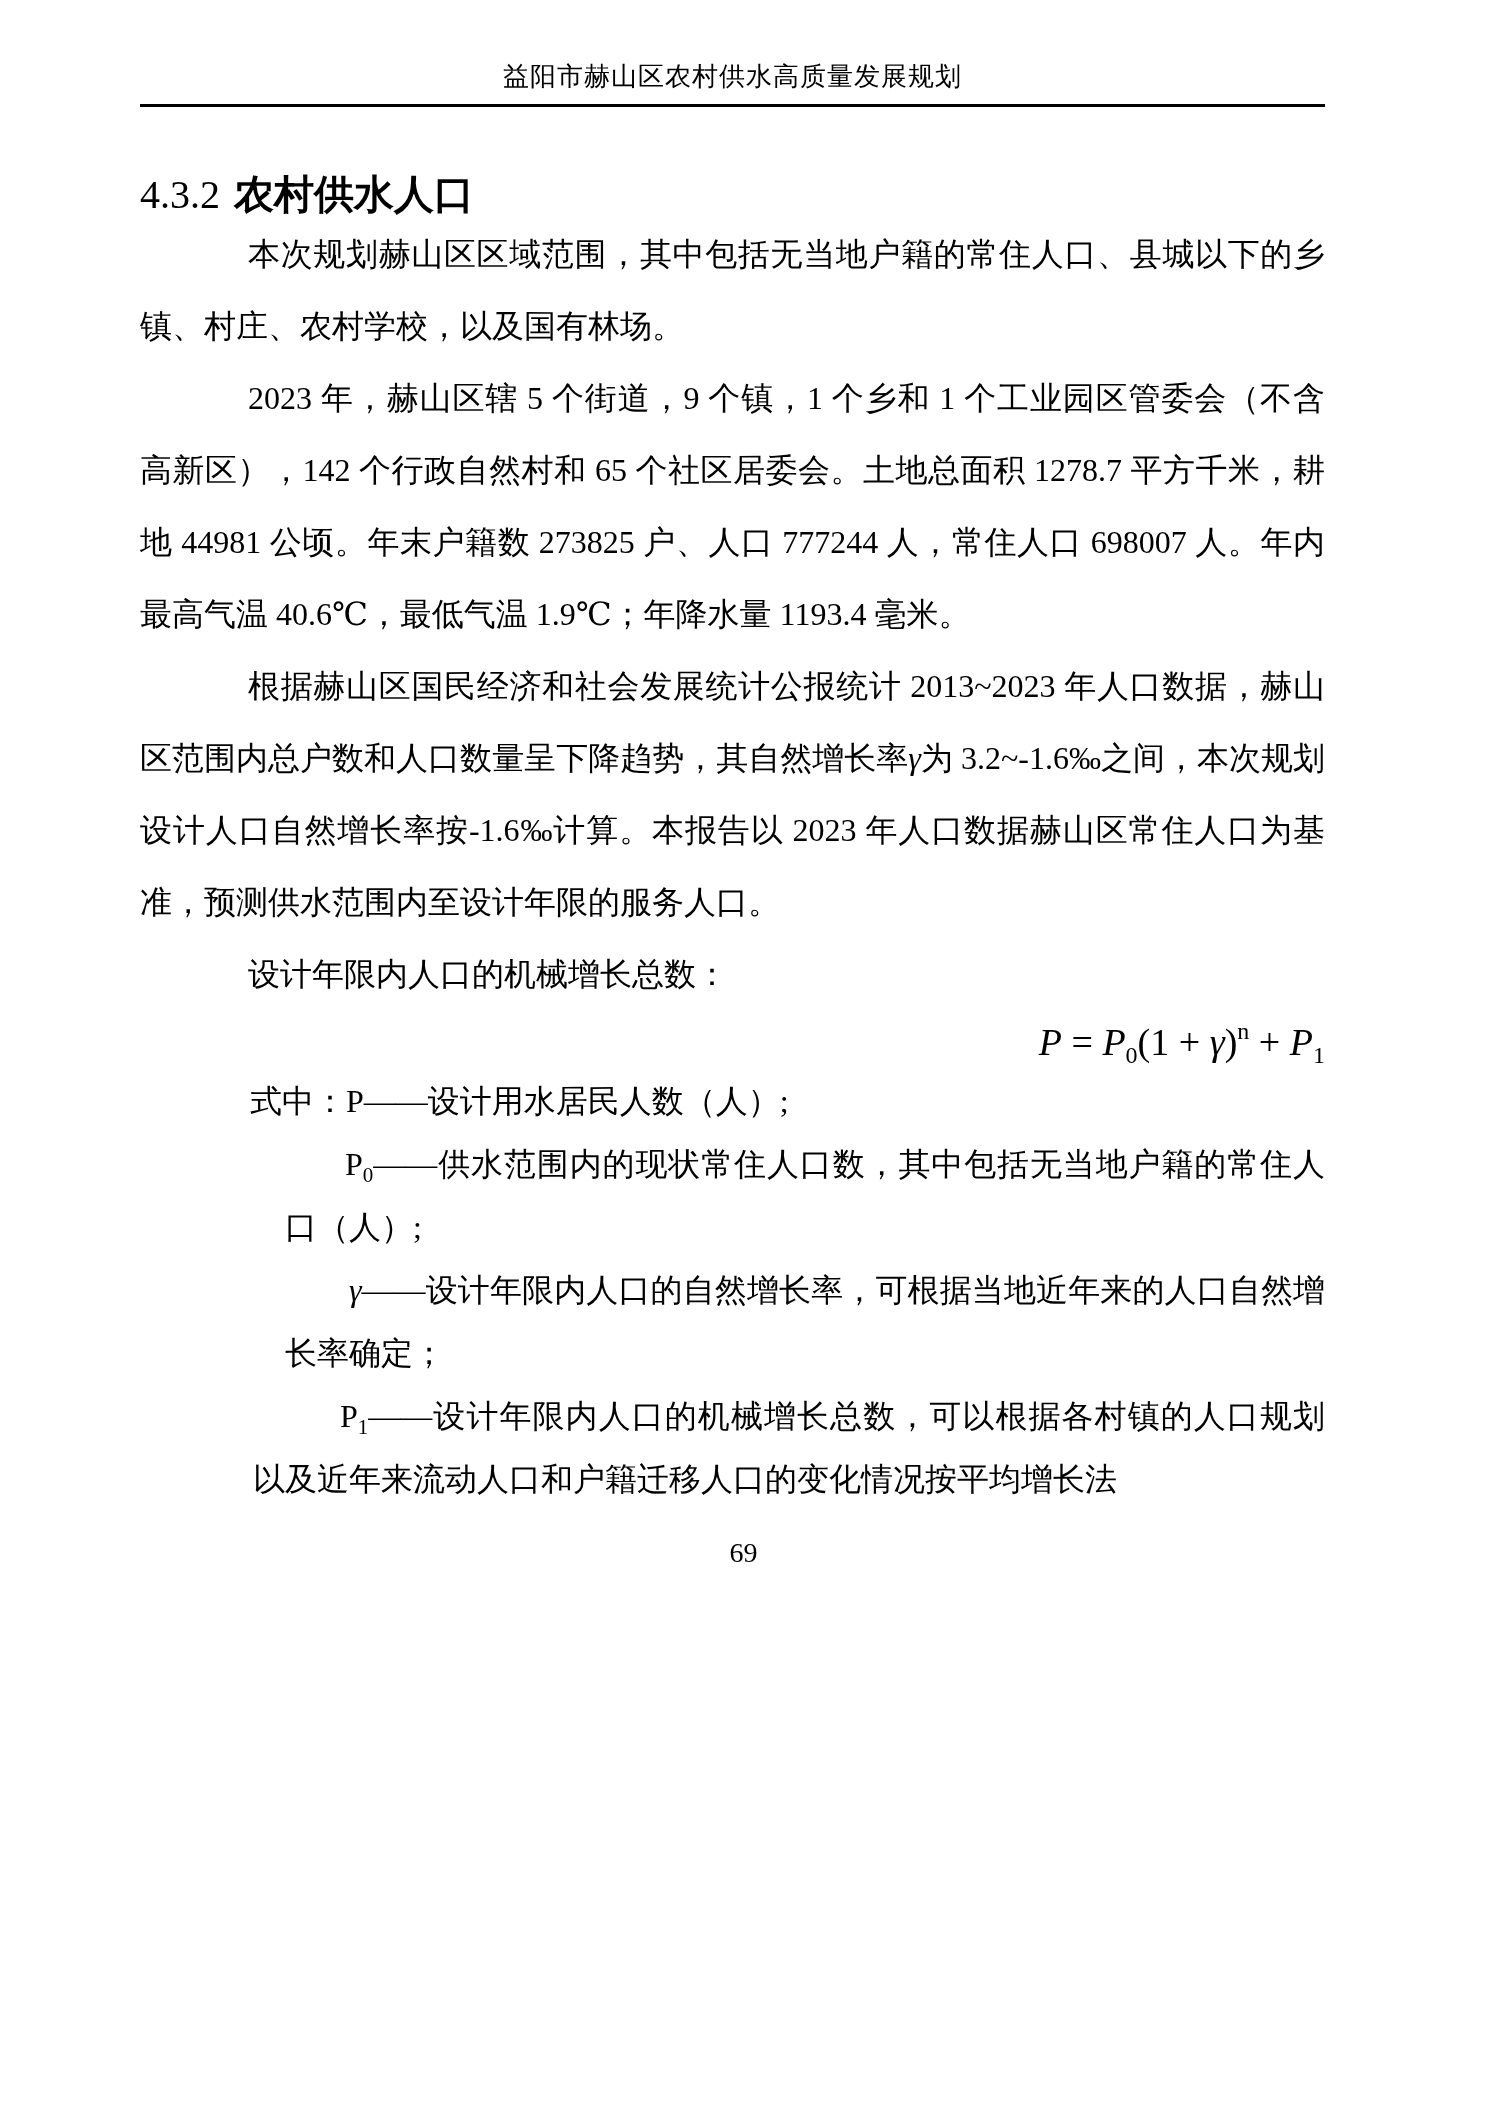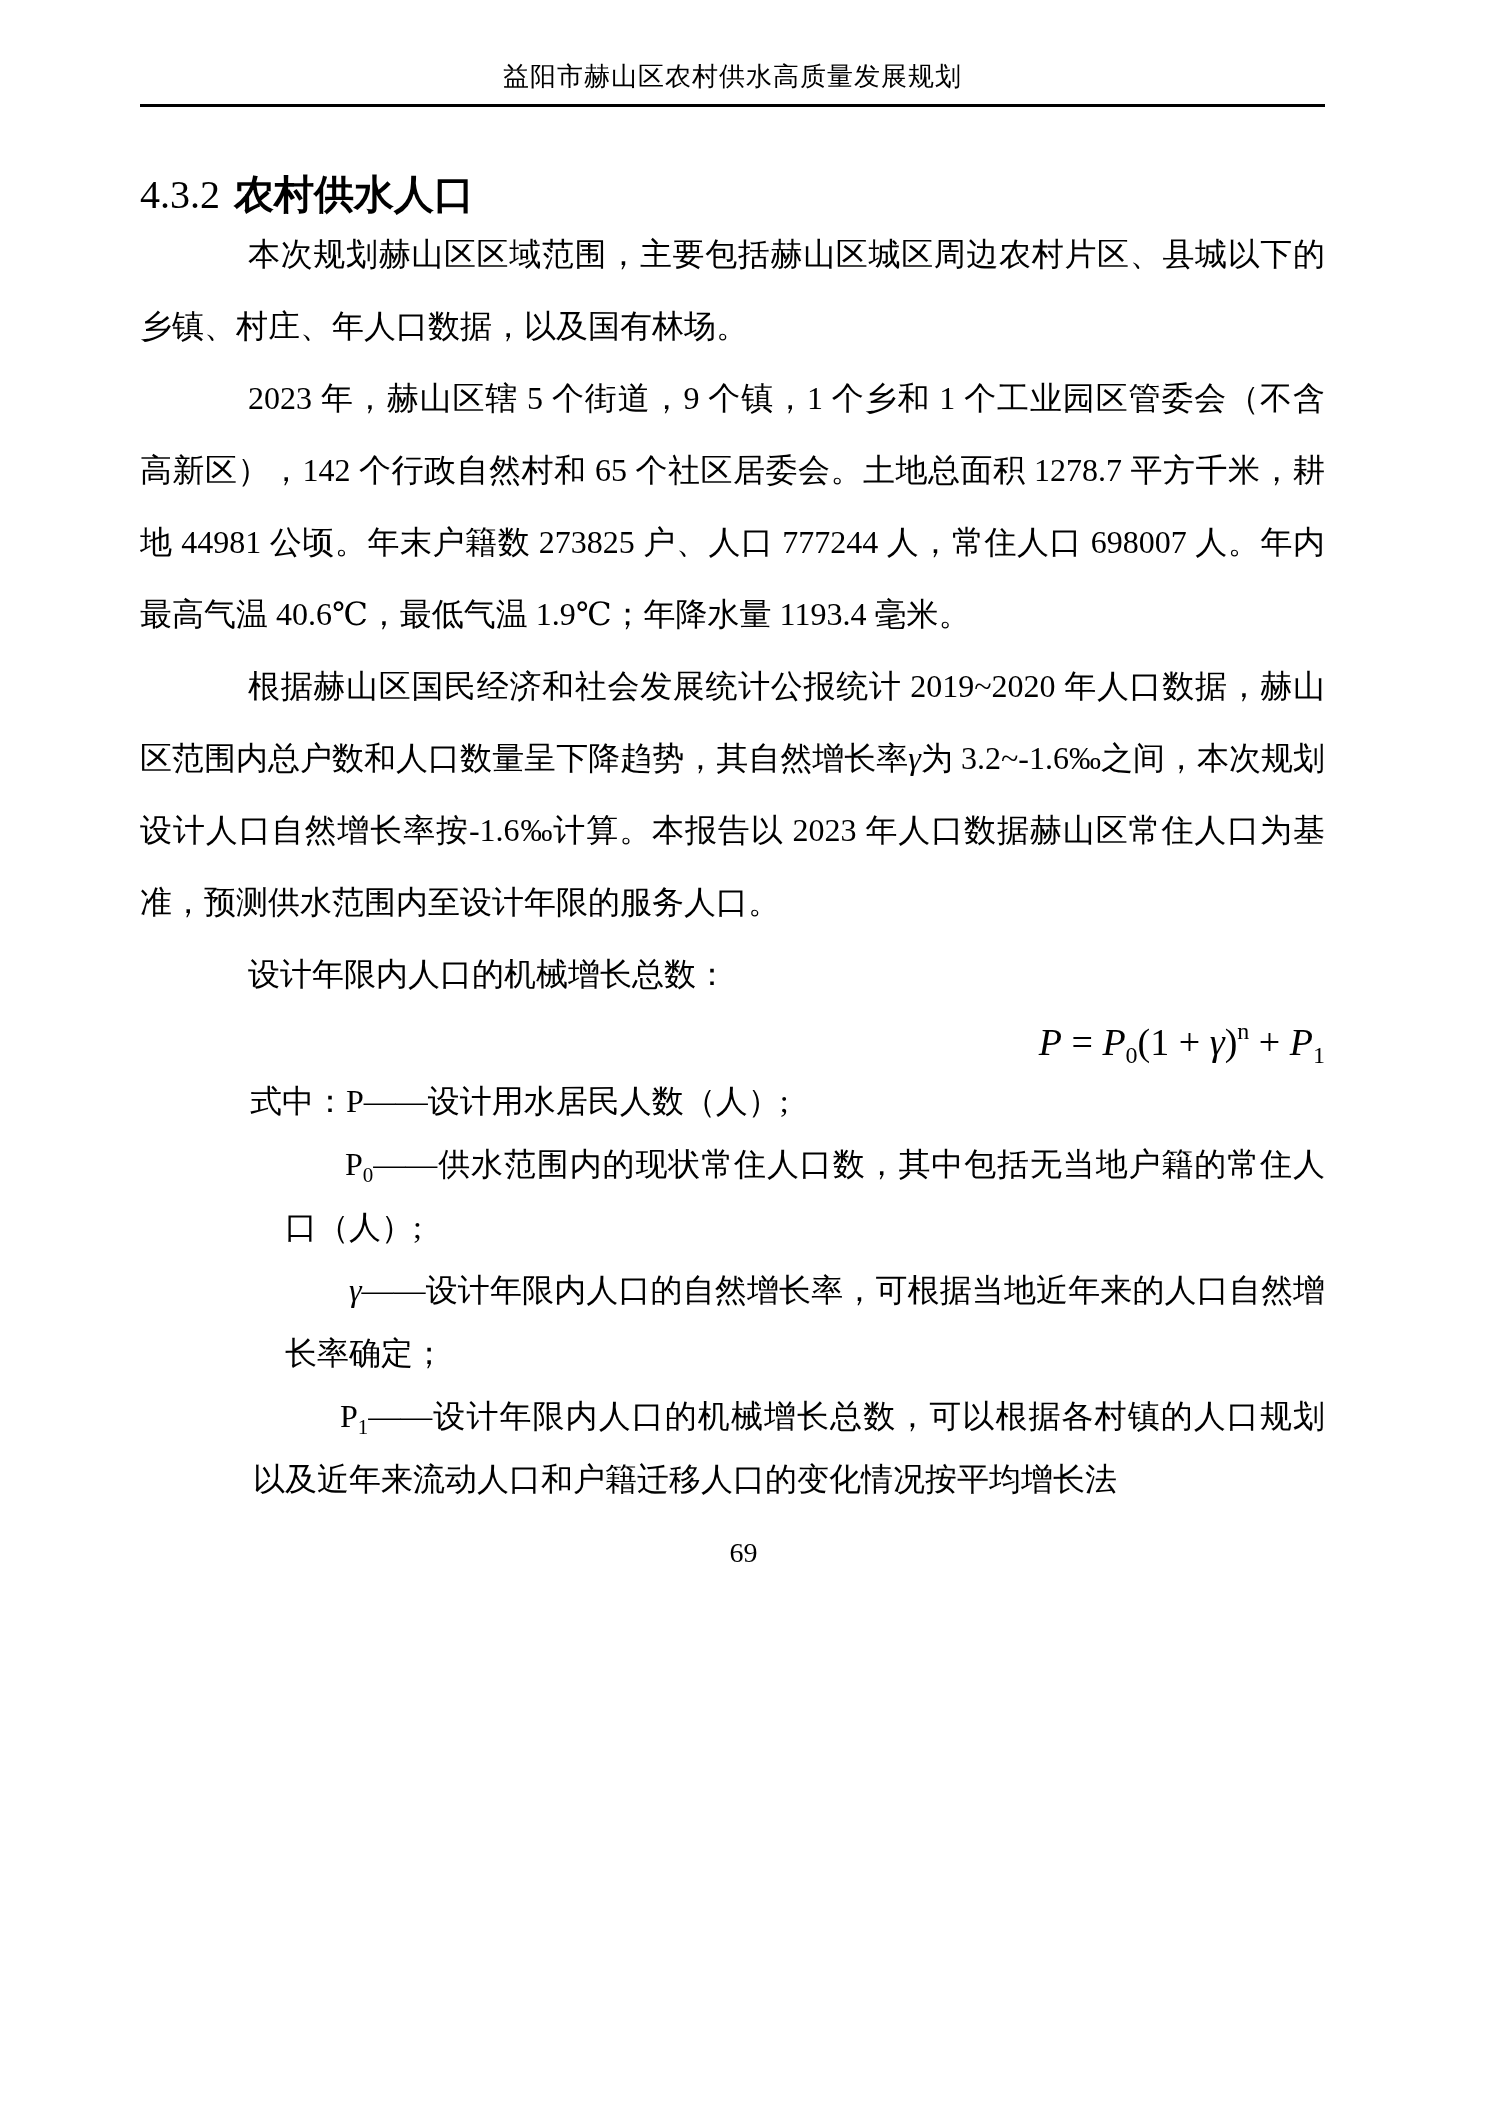--- a/index.html
+++ b/index.html
@@ -87,25 +87,25 @@
 <div class="page">
 
   <div class="doc-header">
     <span>益阳市赫山区农村供水高质量发展规划</span>
   </div>
 
   <div class="content">
 
     <h2 class="section-heading"><span class="num">4.3.2</span><span class="ttl">农村供水人口</span></h2>
 
-    <p class="body-para mt-para1">本次规划赫山区区域范围，主要包括赫山区城区周边农村片区、县城以下的乡镇、村庄、年人口数据，以及国有林场。</p>
+    <p class="body-para mt-para1">本次规划赫山区区域范围，其中包括无当地户籍的常住人口、县城以下的乡镇、村庄、农村学校，以及国有林场。</p>
 
     <p class="body-para mt-para2">2023 年，赫山区辖 5 个街道，9 个镇，1 个乡和 1 个工业园区管委会（不含高新区），142 个行政自然村和 65 个社区居委会。土地总面积 1278.7 平方千米，耕地 44981 公顷。年末户籍数 273825 户、人口 777244 人，常住人口 698007 人。年内最高气温 40.6℃，最低气温 1.9℃；年降水量 1193.4 毫米。</p>
 
-    <p class="body-para mt-para3"><span>根据赫山区国民经济和社会发展统计公报统计 2019~2020 年人口数据，赫山区范围内总户数和人口数量呈下降趋势，其自然增长率</span><span class="gamma">γ</span><span>为 3.2~-1.6‰之间，本次规划设计人口自然增长率按-1.6‰计算。本报告以 2023 年人口数据赫山区常住人口为基准，预测供水范围内至设计年限的服务人口。</span></p>
+    <p class="body-para mt-para3"><span>根据赫山区国民经济和社会发展统计公报统计 2013~2023 年人口数据，赫山区范围内总户数和人口数量呈下降趋势，其自然增长率</span><span class="gamma">γ</span><span>为 3.2~-1.6‰之间，本次规划设计人口自然增长率按-1.6‰计算。本报告以 2023 年人口数据赫山区常住人口为基准，预测供水范围内至设计年限的服务人口。</span></p>
 
     <p class="body-para mt-intro">设计年限内人口的机械增长总数：</p>
 
     <div class="formula-line"><span class="var">P</span><span> = </span><span class="var">P</span><sub>0</sub><span>(</span><span>1 + </span><span class="var gamma">γ</span><span>)</span><sup>n</sup><span> + </span><span class="var">P</span><sub>1</sub></div>
 
     <p class="where-item wi-1"><span>式中：</span><span>P</span><span>——设计用水居民人数（人）;</span></p>
 
     <p class="where-item wi-2"><span>P</span><sub>0</sub><span>——供水范围内的现状常住人口数，其中包括无当地户籍的常住人口（人）;</span></p>
 
     <p class="where-item wi-3"><span class="gamma">γ</span><span>——设计年限内人口的自然增长率，可根据当地近年来的人口自然增长率确定；</span></p>

